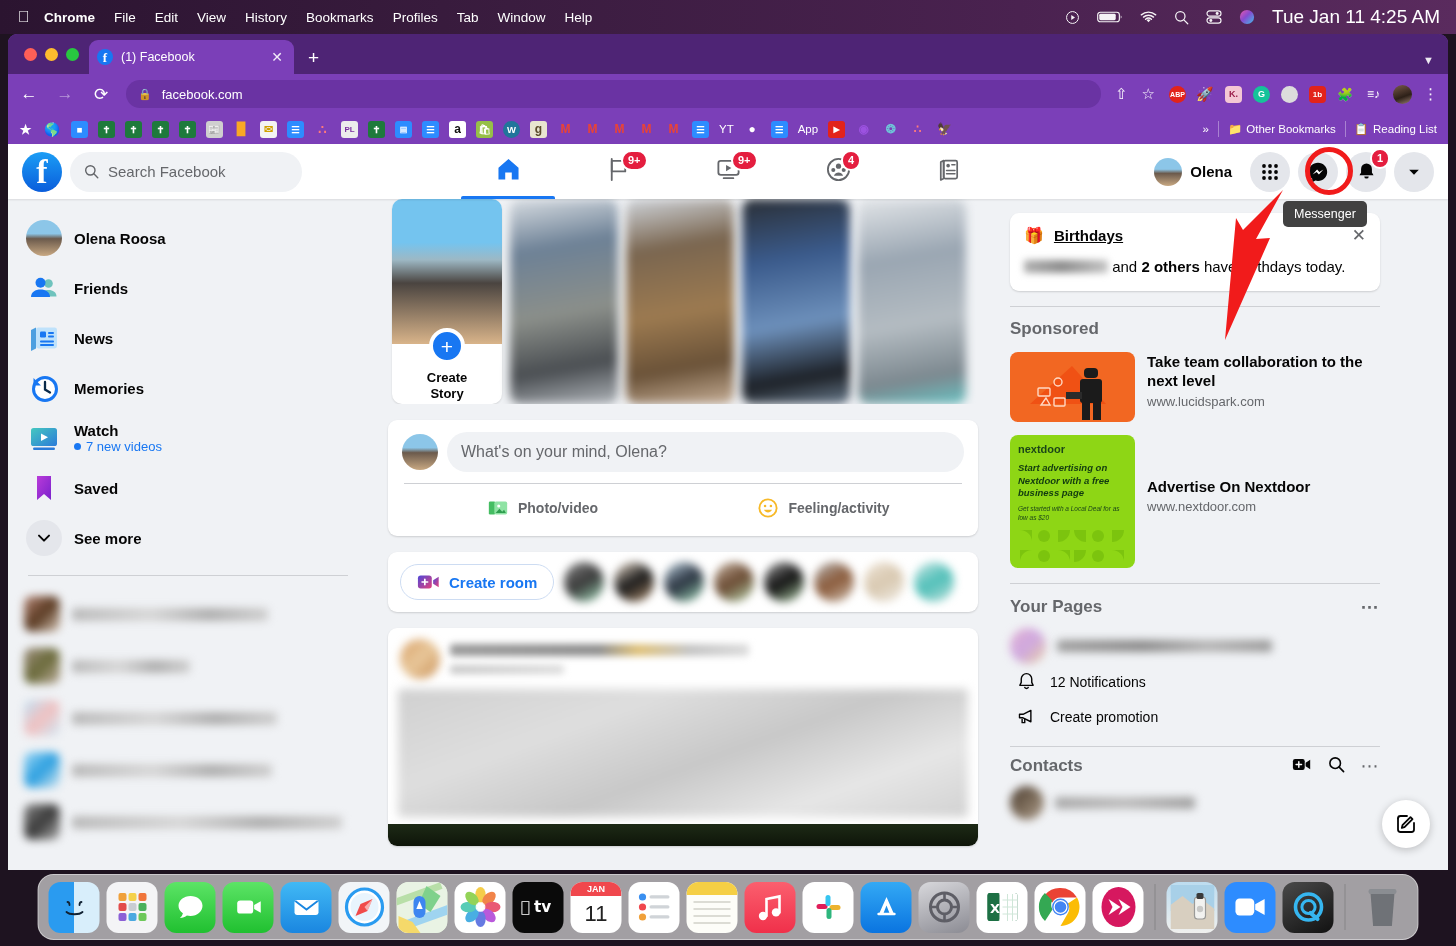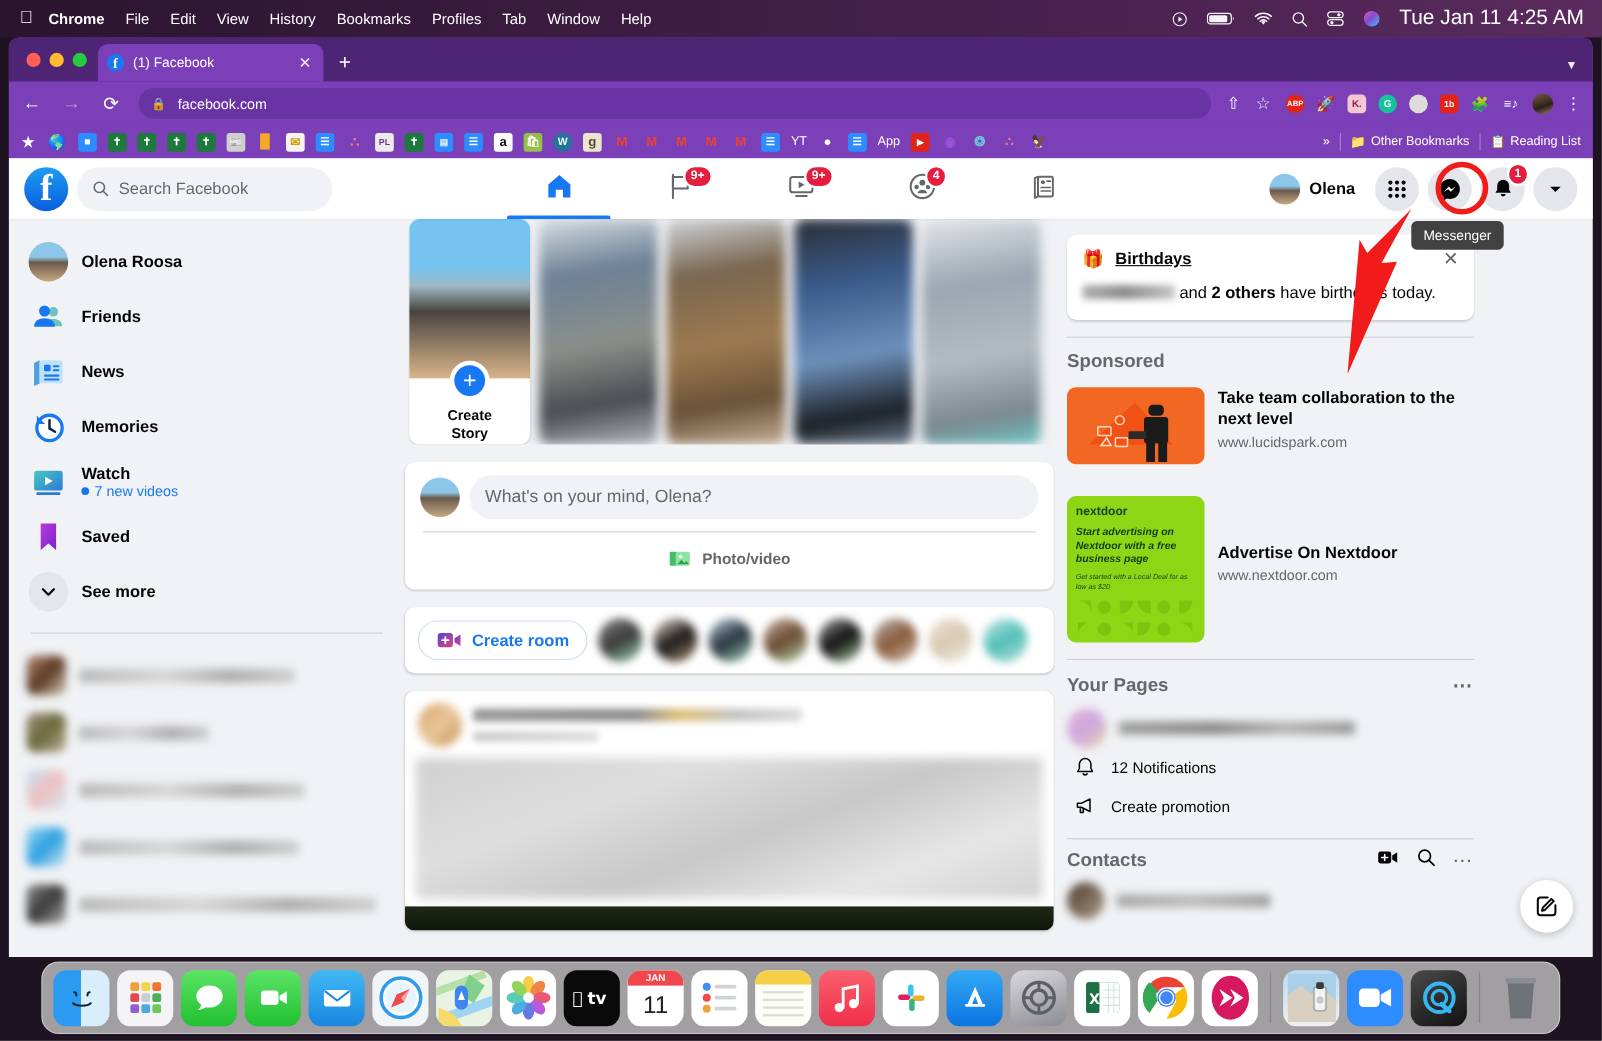--- a/index.html
+++ b/index.html
@@ -104,21 +104,21 @@
     border-radius: 11px; padding: 1px 5px; min-width: 19px; text-align: center; line-height: 15px;
     border: 2px solid #fff; }
   .hdright { margin-left: auto; display: flex; align-items: center; gap: 8px; }
   .nameblock { display: flex; align-items: center; gap: 8px; padding: 4px 10px 4px 4px; border-radius: 20px; }
   .miniav { width: 28px; height: 28px; border-radius: 50%;
     background: linear-gradient(180deg,#8cc6e8 0%,#8cc6e8 40%,#6b5a4c 55%,#c8a882 100%); }
   .nameblock .nm { font-size: 15px; font-weight: bold; color: #050505; }
   .circbtn { width: 40px; height: 40px; border-radius: 50%; background: #e4e6eb;
     display: flex; align-items: center; justify-content: center; position: relative; color: #050505; }
 
-  .fbbody { display: flex; height: 634px; }
+  .fbbody { display: flex; height: 634px; gap: 20px; }
   .leftcol { width: 360px; padding: 14px 10px 0 10px; }
   .lrow { display: flex; align-items: center; gap: 12px; height: 50px; padding: 0 8px; border-radius: 8px; }
   .lrow .lbl { font-size: 15px; font-weight: bold; color: #050505; }
   .lrow .sub { font-size: 13px; color: #1877f2; display: flex; align-items: center; gap: 5px; }
   .licon { width: 36px; height: 36px; border-radius: 50%; flex: none;
            display: flex; align-items: center; justify-content: center; }
   .avatar36 { width: 36px; height: 36px; border-radius: 50%; flex: none;
     background: linear-gradient(180deg,#8cc6e8 0%,#8cc6e8 38%,#6b5a4c 52%,#c8a882 100%); }
   .seemore-c { background: #e4e6eb; }
   .lsep { height: 1px; background: #ced0d4; margin: 12px 10px; }
@@ -627,20 +627,29 @@
           <div class="composer-actions">
             <div class="cact">
               <svg width="22" height="22" viewBox="0 0 24 24">
                   <rect x="2" y="5" width="7" height="14" rx="1.4" fill="#45bd62"></rect>
                   <rect x="8" y="5" width="14" height="14" rx="1.8" fill="#8fe3a4"></rect>
                   <circle cx="12.8" cy="9.8" r="1.7" fill="#fff"></circle>
                   <path d="M9.4 17.5l4.2-4.6 3 3.2 2-2.1 2 3.5z" fill="#2f9e4f"></path>
                 </svg>
               <span>Photo/video</span>
             </div>
+            <div class="cact">
+              <svg width="22" height="22" viewBox="0 0 24 24">
+                  <circle cx="12" cy="12" r="9.4" fill="none" stroke="#f7b928" stroke-width="2"></circle>
+                  <circle cx="8.8" cy="9.8" r="1.4" fill="#f7b928"></circle>
+                  <circle cx="15.2" cy="9.8" r="1.4" fill="#f7b928"></circle>
+                  <path d="M7.6 14c1.1 2 2.6 3 4.4 3s3.3-1 4.4-3z" fill="#f7b928"></path>
+                </svg>
+              <span>Feeling/activity</span>
+            </div>
           </div>
         </div>
 
         <div class="card rooms">
           <div class="createroom">
             <svg width="24" height="18" viewBox="0 0 26 18">
                 <defs>
                   <linearGradient id="cr" x1="0" y1="0" x2="1" y2="1">
                     <stop offset="0" stop-color="#4e47d8"></stop>
                     <stop offset="1" stop-color="#e5417a"></stop>
@@ -710,21 +719,21 @@
                 </g>
                 <path d="M56 40h16v7H56z" fill="#2b2b2b"></path>
               </svg>
           </div>
           <div class="adtxt">
             <div class="t">Take team collaboration to the next level</div>
             <div class="u">www.lucidspark.com</div>
           </div>
         </div>
 
-        <div class="ad" style="margin-top:29px">
+        <div class="ad" style="margin-top:13px">
           <div class="adimg nd">
             <div class="nd-logo">nextdoor</div>
             <div class="nd-h">Start advertising on Nextdoor with a free business page</div>
             <div class="nd-s">Get started with a Local Deal for as low as $20</div>
             <svg width="110" height="42" viewBox="0 0 110 42" style="margin-top:6px">
               <g fill="#7cc40e">
                 <path d="M2 2h12v12A12 12 0 002 2z"></path>
                   <circle cx="26" cy="8" r="6"></circle>
                   <path d="M52 2A12 12 0 0140 14V2z"></path>
                   <path d="M56 2h12v12A12 12 0 0156 2z"></path>

